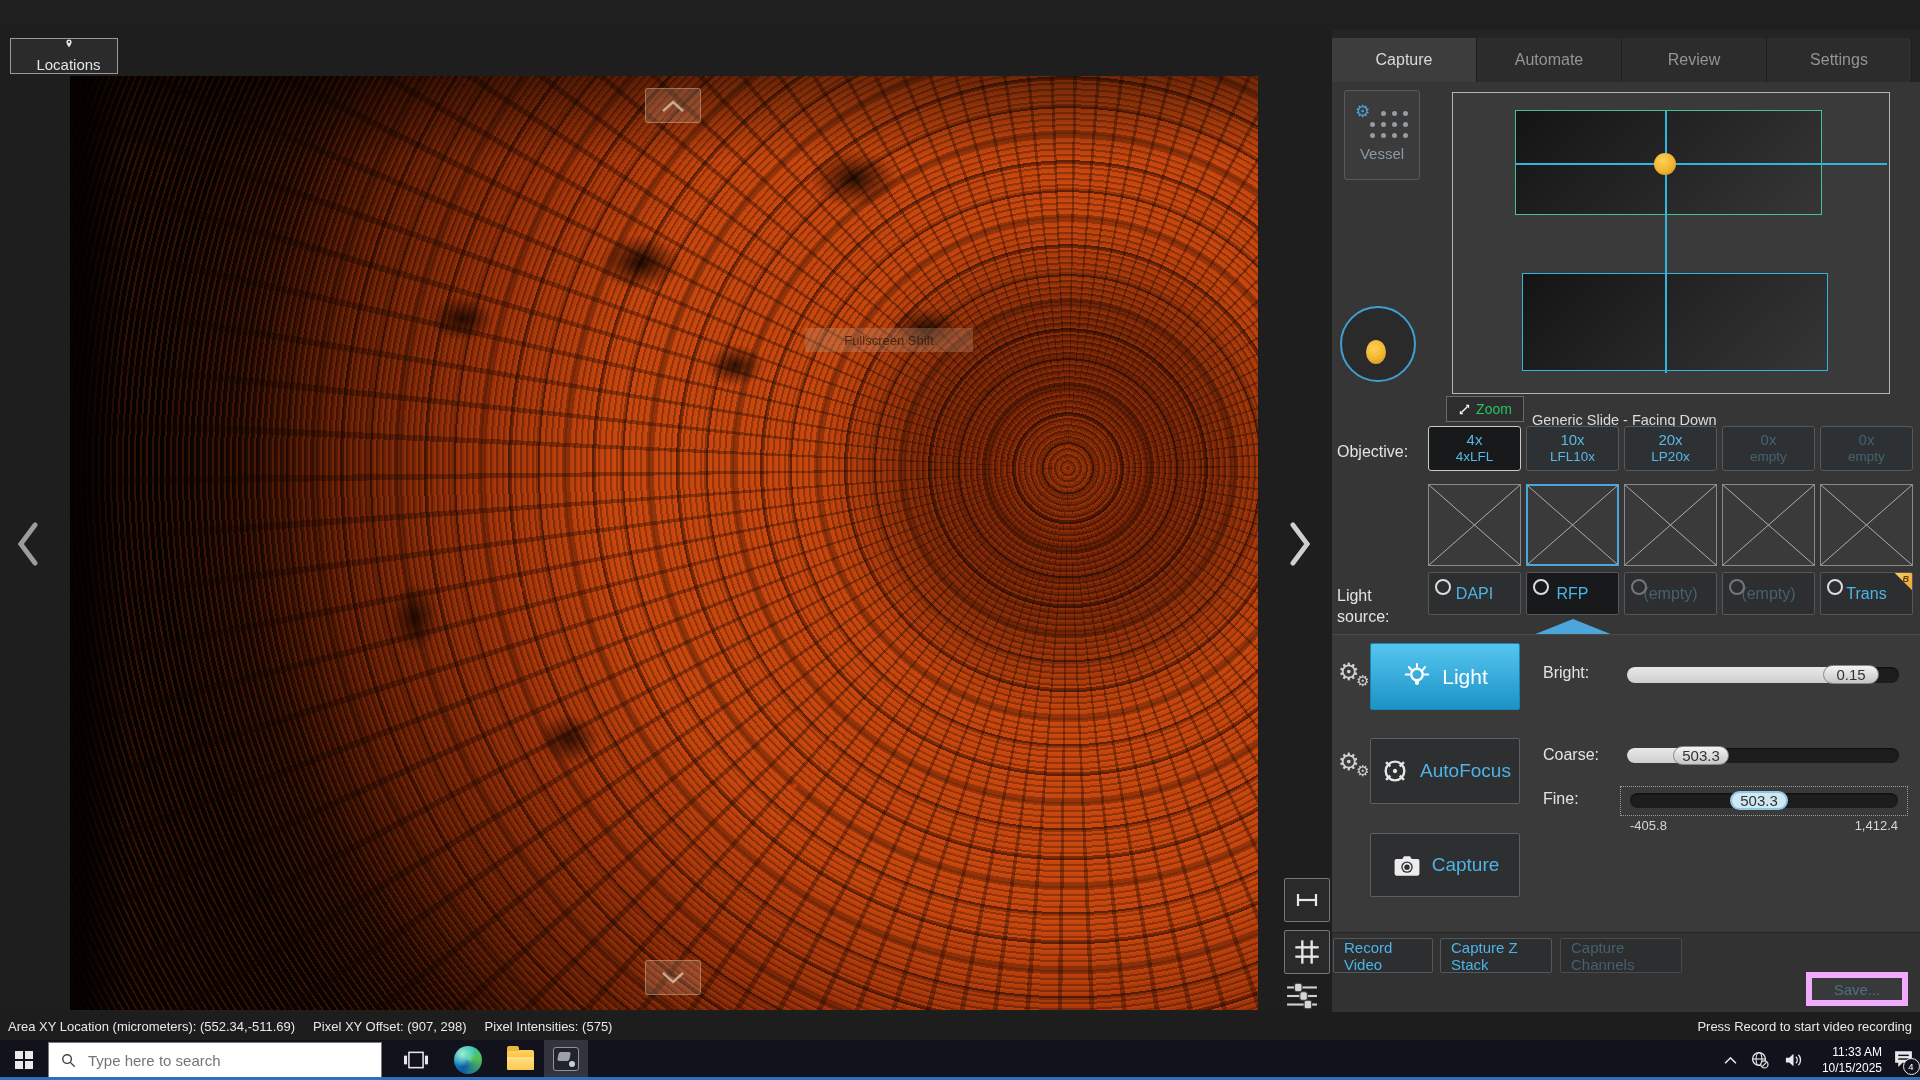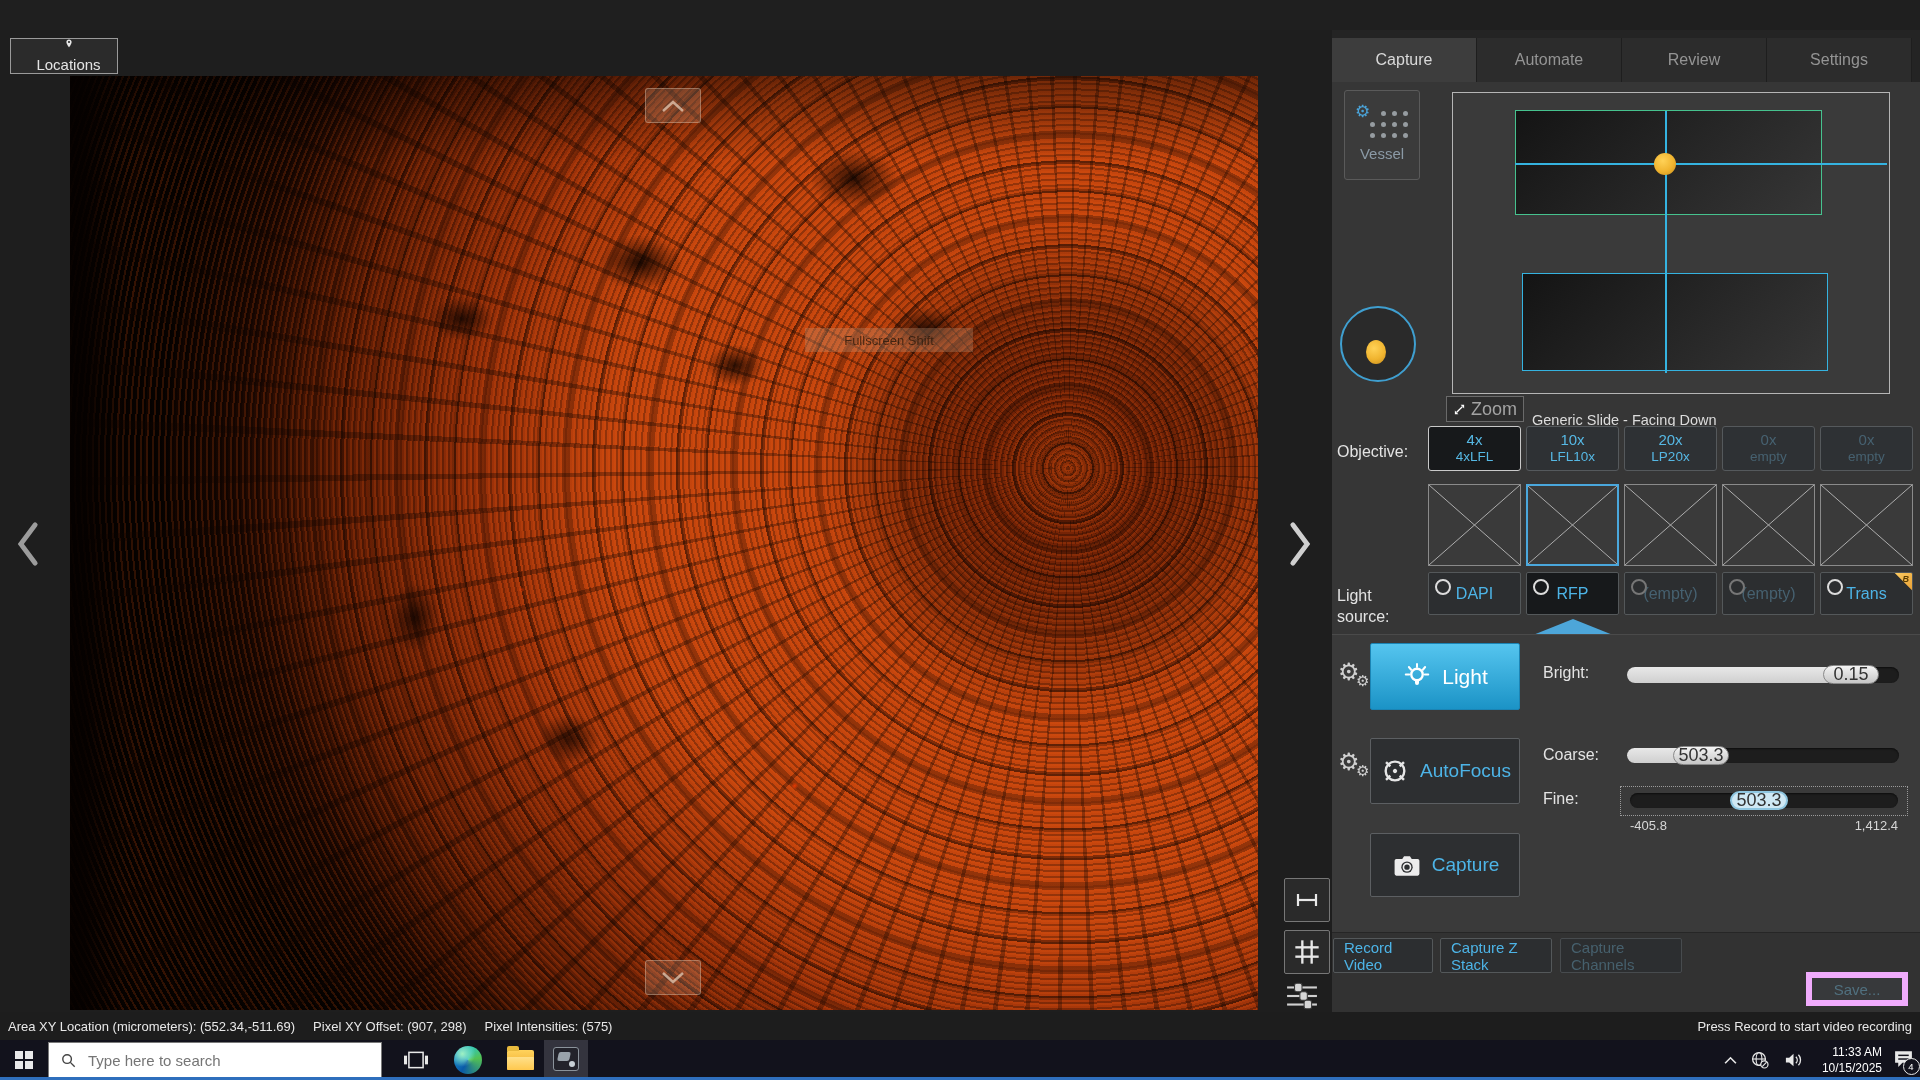--- a/index.html
+++ b/index.html
@@ -68,21 +68,21 @@
   .nav-hline{position:absolute;height:2px;background:#35b3e0;}
   .nav-vline{position:absolute;width:2px;background:#35b3e0;}
   .nav-dot{position:absolute;width:22px;height:22px;border-radius:50%;
       background:radial-gradient(circle at 40% 35%,#ffd257,#f0b42f 55%,#c78d1d);}
   .stage-circle{left:1340px;top:306px;width:76px;height:76px;border:2px solid #3f9fd0;border-radius:50%;
       background:#2a2a2a;box-sizing:border-box;}
   .stage-circle-dot{position:absolute;left:24px;top:32px;width:20px;height:24px;border-radius:50%;
       background:radial-gradient(circle at 40% 35%,#ffd257,#f0b42f 55%,#c78d1d);}
   .zoom-btn{left:1446px;top:396px;width:78px;height:26px;background:#2d2d2d;border:1px solid #6a6a6a;
       display:flex;align-items:center;justify-content:center;gap:5px;box-sizing:border-box;}
-  .zoom-btn span{font-size:18px;color:#a3a3a3;}
+  .zoom-btn span{font-size:14px;color:#22c55e;}
   .slide-label{left:1532px;top:412px;font-size:14.5px;color:#dcdcdc;}
 
   .obj-label{left:1337px;top:443px;font-size:16px;color:#e3e3e3;}
   .obj-btn{top:426px;width:93px;height:45px;background:#2e3134;border:1px solid #55595c;border-radius:3px;
       display:flex;flex-direction:column;align-items:center;justify-content:center;line-height:1.25;box-sizing:border-box;}
   .obj-btn .mag{font-size:15px;color:#56b8e4;}
   .obj-btn .nm{font-size:13.5px;color:#56b8e4;}
   .obj-btn.selected{background:#17191b;border:1px solid #c9c9c9;}
   .obj-btn.empty .mag,.obj-btn.empty .nm{color:#466170;}
 
@@ -113,21 +113,21 @@
   .light-btn span{font-size:21px;color:#fff;}
   .dark-action-btn{background:#2d2f31;border:1px solid #5c5f62;border-radius:2px;
       display:flex;align-items:center;justify-content:center;gap:9px;box-sizing:border-box;}
   .dark-action-btn span{color:#4db4e7;}
 
   .ctl-label{font-size:16px;color:#e3e3e3;}
   .slider{background:#1d1d1d;border-radius:9px;box-shadow:inset 0 1px 2px rgba(0,0,0,.6);}
   .slider .fill{position:absolute;left:0;top:0;height:100%;background:linear-gradient(180deg,#e8e8e8,#cfcfcf);border-radius:9px;}
   .slider .pill{position:absolute;top:-2px;height:19px;background:linear-gradient(180deg,#f4f4f4,#c6c6c6);
       border:1px solid #8a8a8a;border-radius:10px;display:flex;align-items:center;justify-content:center;
-      font-size:18px;color:#333;box-sizing:border-box;}
+      font-size:15px;color:#333;box-sizing:border-box;}
   .pill.fine{background:#cfe8f4;border:2px solid #8fc6e0;}
   .fine-box{left:1620px;top:786px;width:288px;height:30px;border:1px dotted #9a9a9a;box-sizing:border-box;}
   .range-lbl{font-size:13px;color:#d6d6d6;}
 
   .panel-bottom{left:1332px;top:932px;width:588px;height:80px;background:#323232;border-top:1px solid #262626;box-sizing:border-box;}
   .small-btn{top:938px;height:35px;background:#2c2e30;border:1px solid #54585a;border-radius:2px;
       display:flex;align-items:center;justify-content:center;font-size:15px;color:#4db4e7;box-sizing:border-box;padding:0 10px;}
   .small-btn.disabled{color:#46606d;border-color:#474b4e;}
   .save-btn{left:1806px;top:972px;width:102px;height:34px;background:#37393b;border:6px solid #f0abfc;
       display:flex;align-items:center;justify-content:center;font-size:15px;color:#50707f;box-sizing:border-box;}

